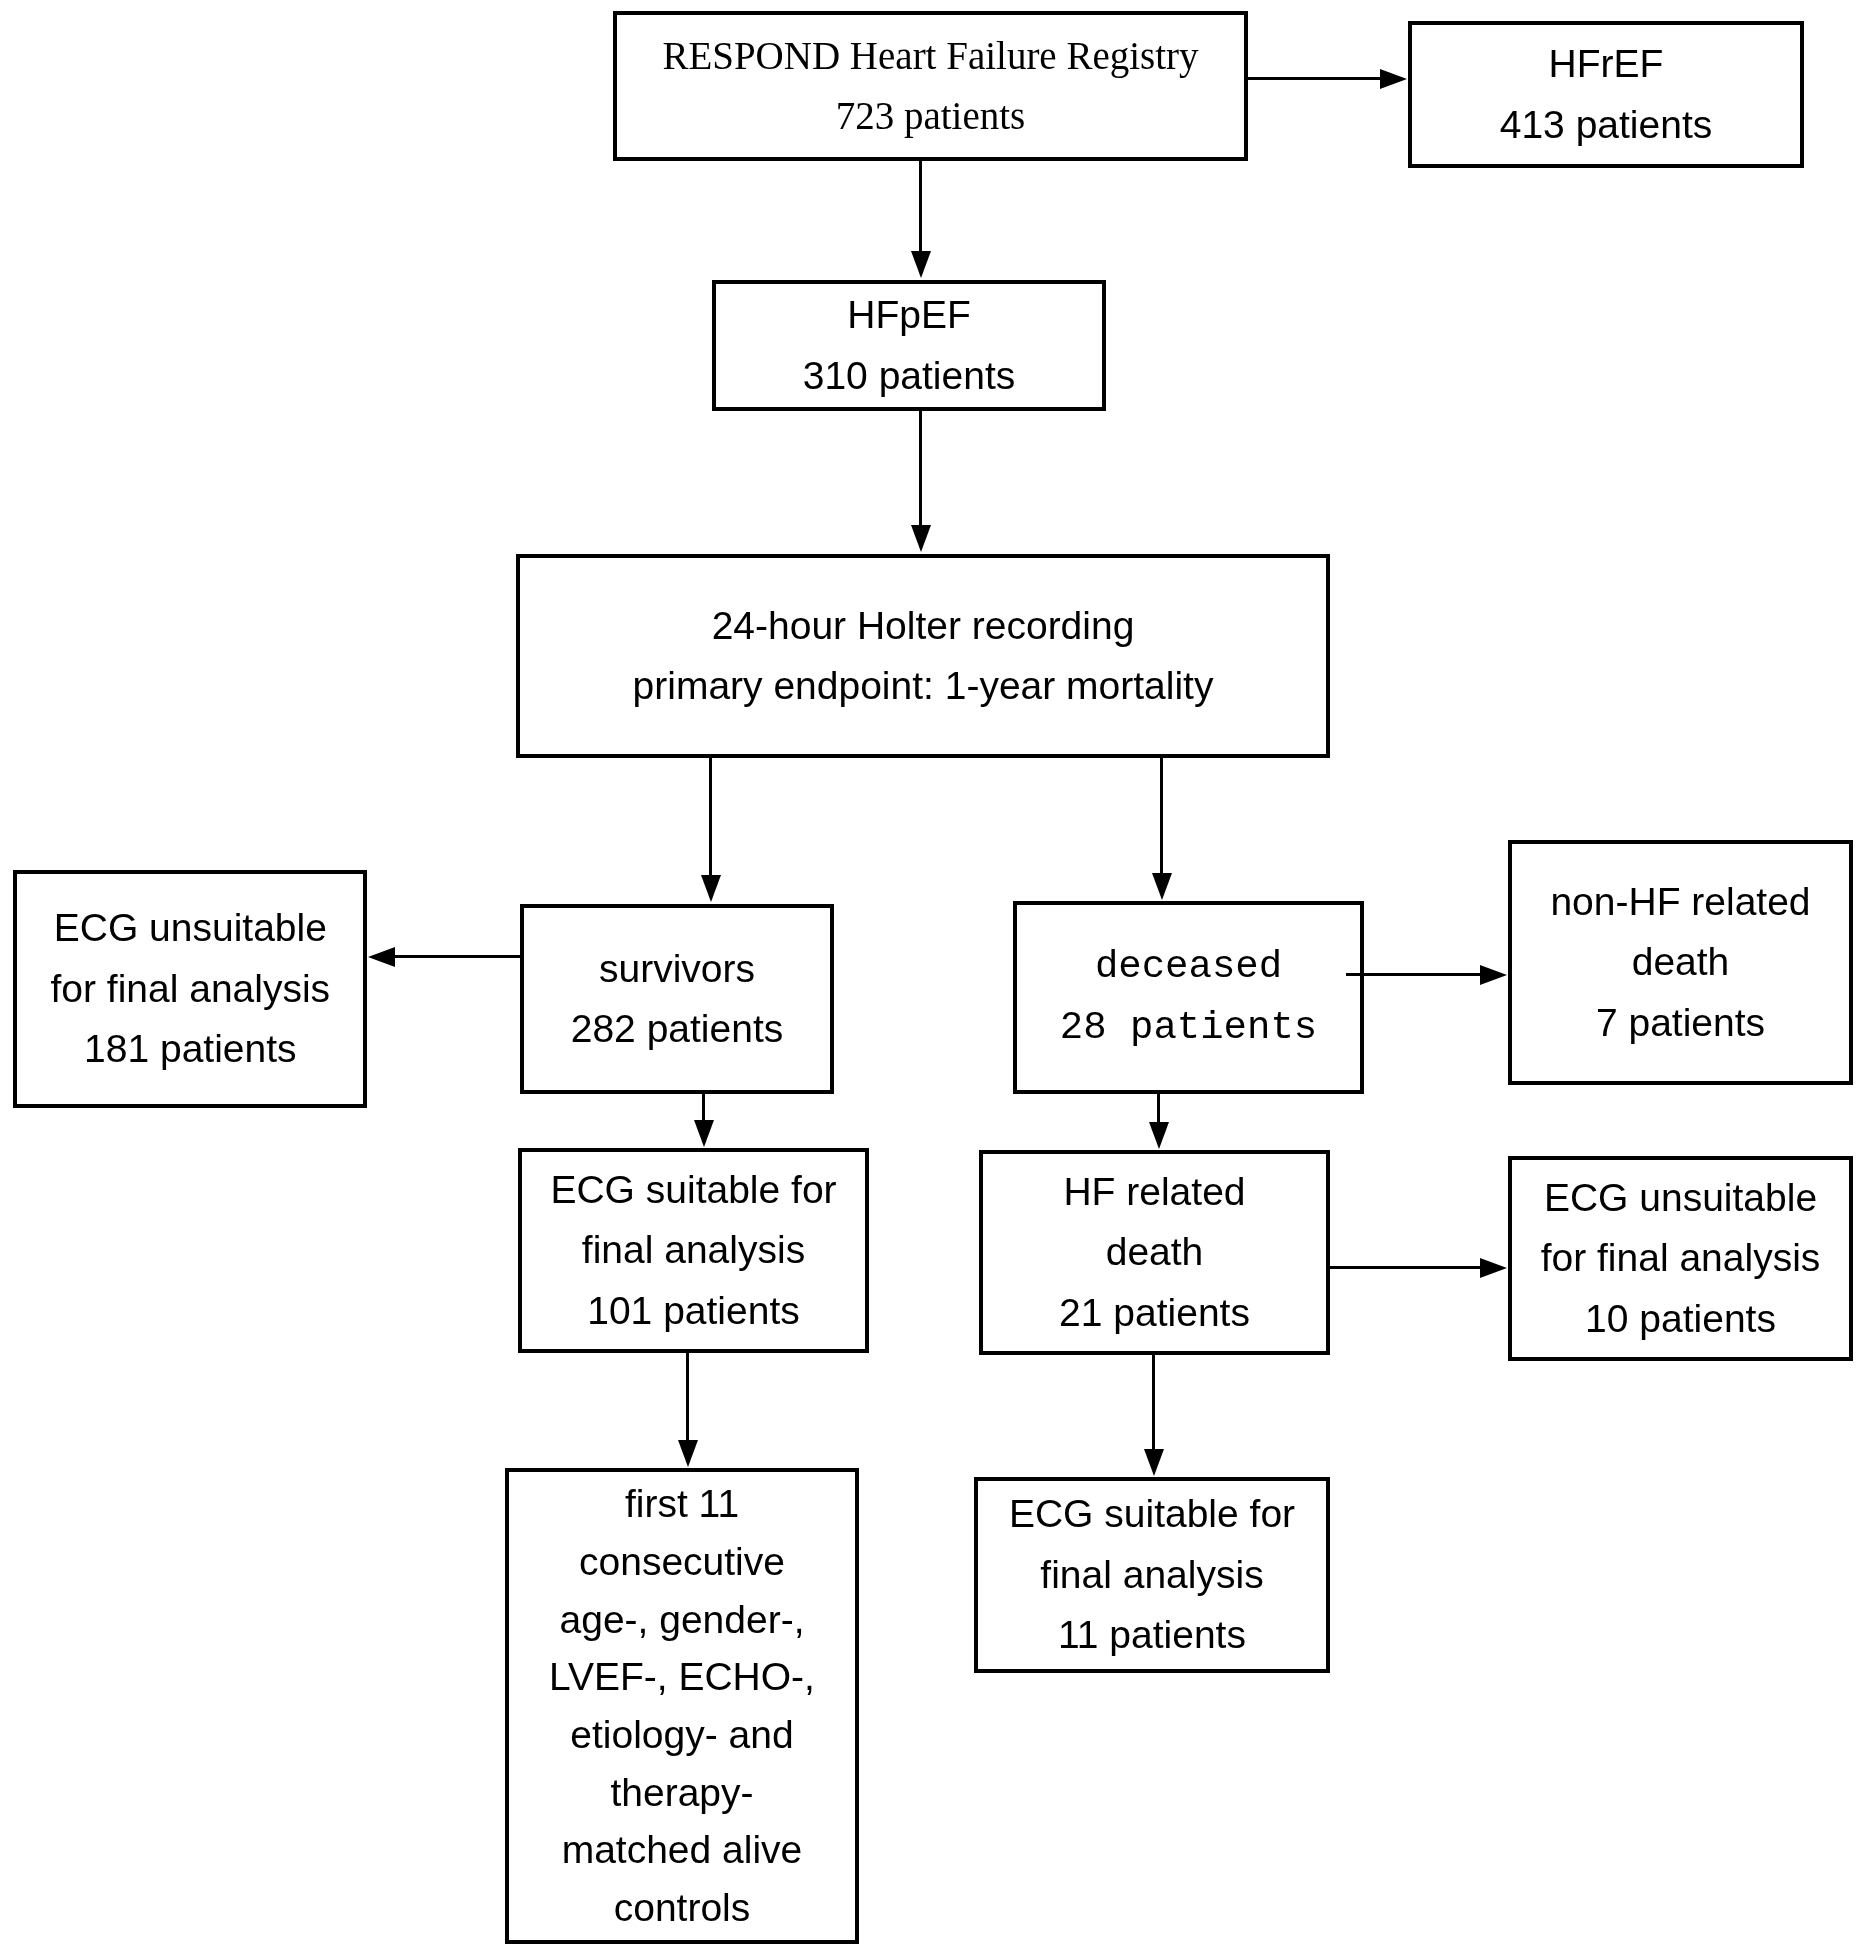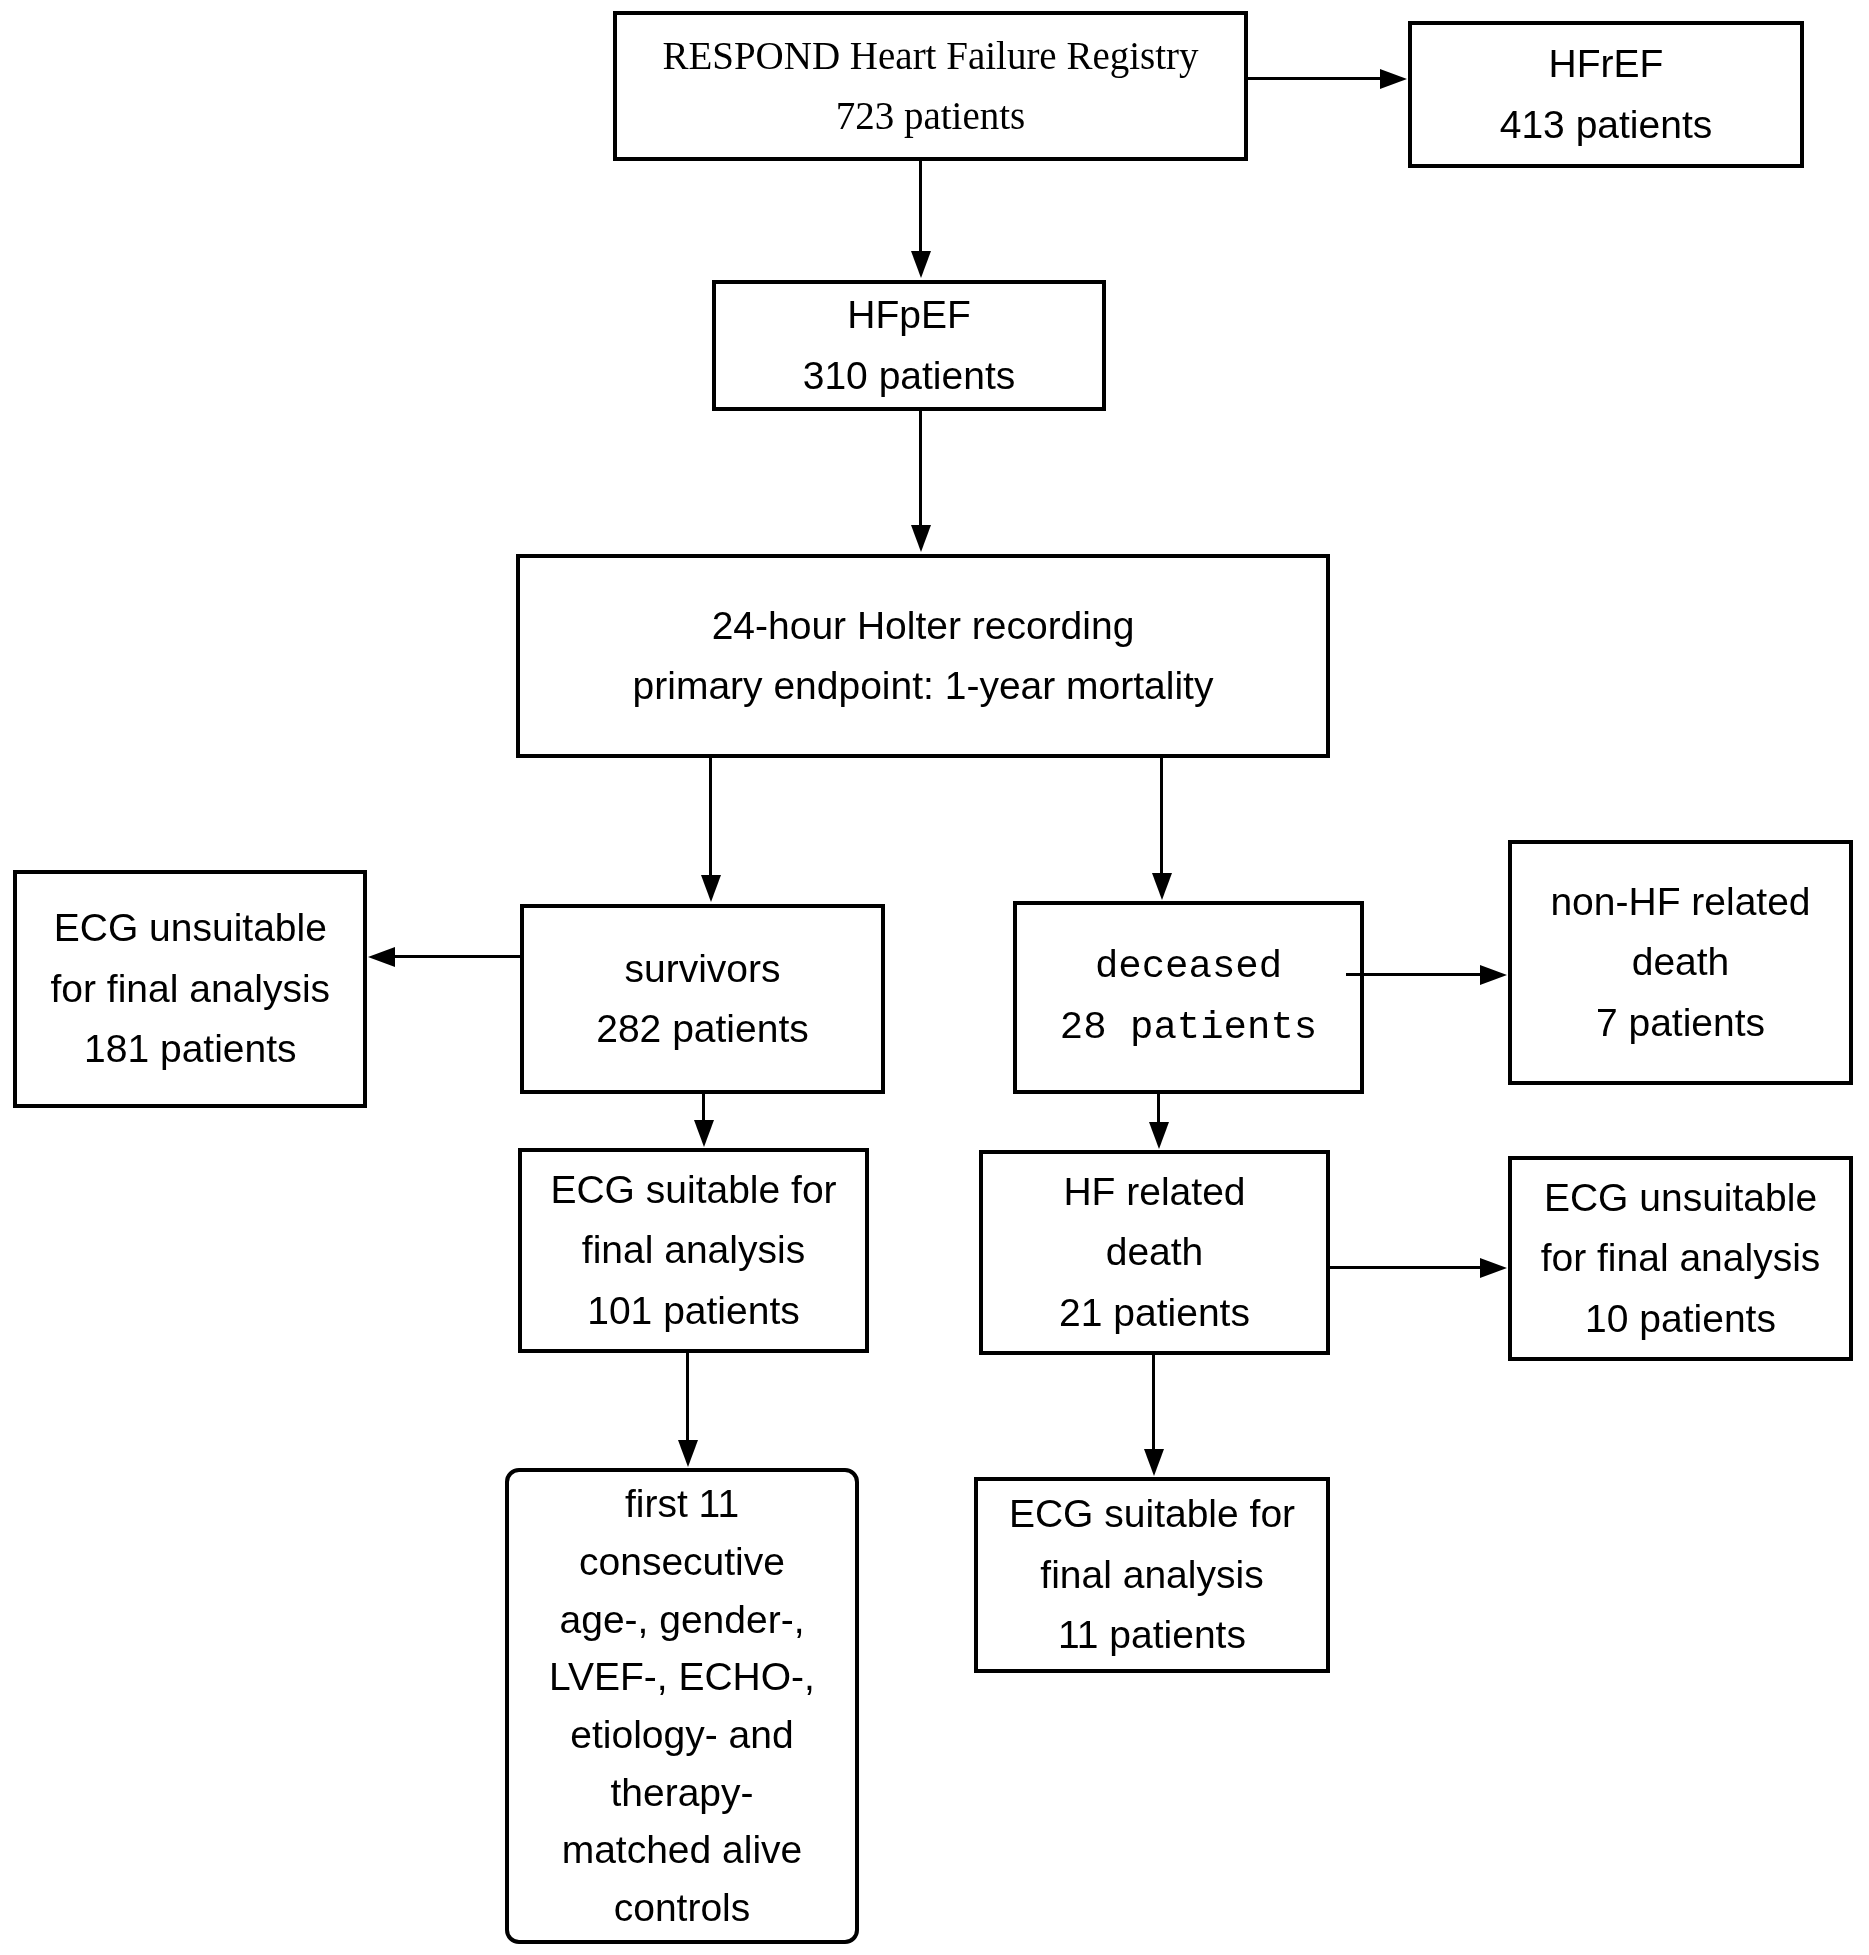--- a/index.html
+++ b/index.html
@@ -23,21 +23,21 @@
     display: flex;
     flex-direction: column;
     align-items: center;
     justify-content: center;
     text-align: center;
     font-size: 39px;
     line-height: 1.55;
     overflow: hidden;
   }
   .box .line { display: block; white-space: nowrap; }
-  .box.tight { line-height: 1.48; border-radius: 14px; }
+  .box.tight { line-height: 1.48; }
 
   
   .arrow-v {
     position: absolute;
     width: 3.1px;
     background: #000000;
   }
   .arrow-v::after {
     content: "";
     position: absolute;
@@ -98,21 +98,21 @@
     <span class="line">24-hour Holter recording</span>
     <span class="line">primary endpoint: 1-year mortality</span>
   </div>
 
   <div class="box" style="left:13.3px; top:870px; width:354px; height:238px;">
     <span class="line">ECG unsuitable</span>
     <span class="line">for final analysis</span>
     <span class="line">181 patients</span>
   </div>
 
-  <div class="box" style="left:520px; top:904px; width:365px; height:190px;">
+  <div class="box" style="left:520px; top:904px; width:314px; height:190px;">
     <span class="line">survivors</span>
     <span class="line">282 patients</span>
   </div>
 
   <div class="box" style="left:1013px; top:901px; width:351px; height:193px;font-family:Liberation Mono, monospace;">
     <span class="line">deceased</span>
     <span class="line">28 patients</span>
   </div>
 
   <div class="box" style="left:1508px; top:840px; width:345px; height:245px;">

